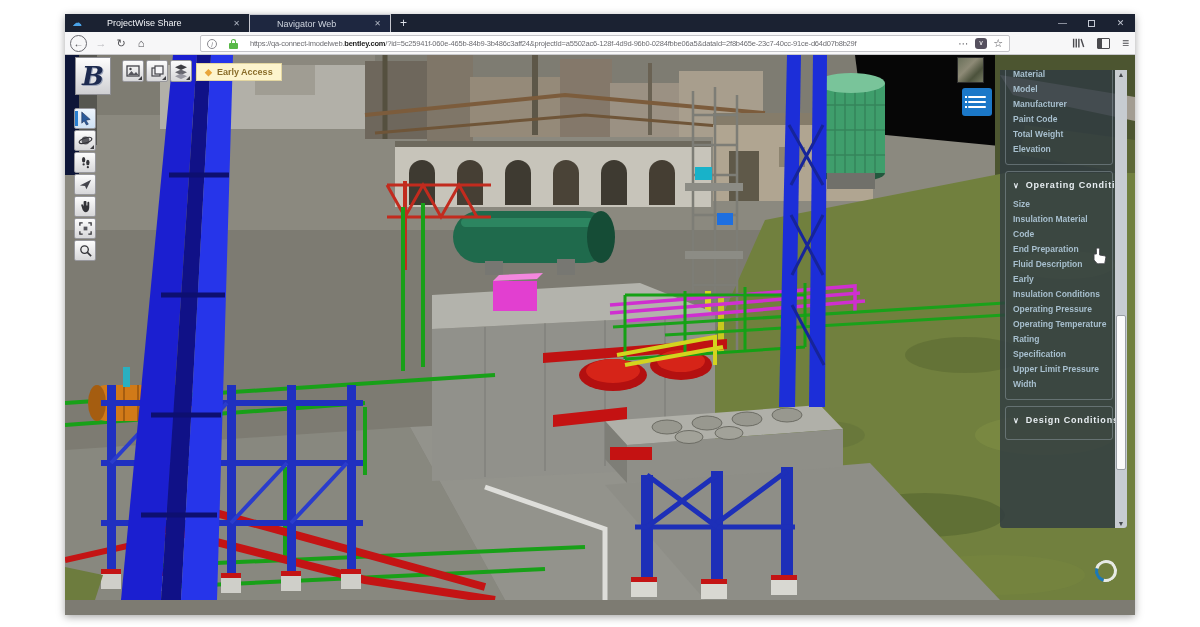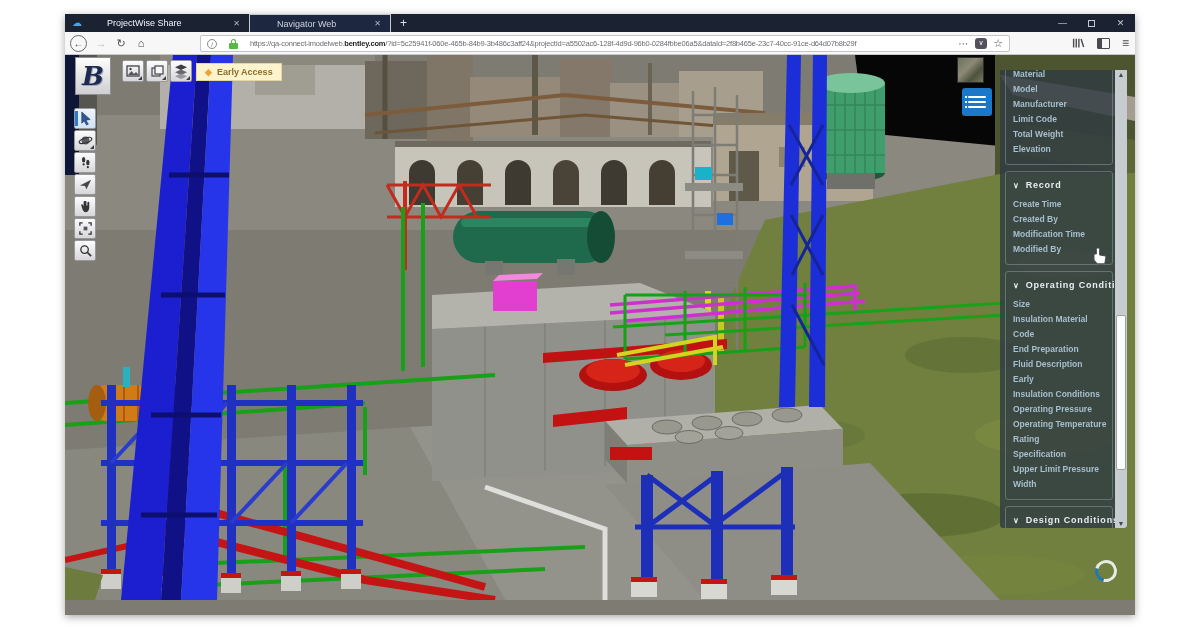--- a/index.html
+++ b/index.html
@@ -476,30 +476,23 @@
         <i></i>
         <i></i>
     </div>
 
     <aside class="props-panel">
       <div class="pp-sections">
           <div class="pp-section">
             <div class="pp-item">Material</div>
             <div class="pp-item">Model</div>
             <div class="pp-item">Manufacturer</div>
-            <div class="pp-item">Limit Code</div>
+            <div class="pp-item">Paint Code</div>
             <div class="pp-item">Total Weight</div>
             <div class="pp-item">Elevation</div>
-          </div>
-          <div class="pp-section">
-            <div class="pp-header"><span class="pp-chev">∨</span><span>Record</span></div>
-            <div class="pp-item">Create Time</div>
-            <div class="pp-item">Created By</div>
-            <div class="pp-item">Modification Time</div>
-            <div class="pp-item">Modified By</div>
           </div>
           <div class="pp-section">
             <div class="pp-header"><span class="pp-chev">∨</span><span>Operating Conditions</span></div>
             <div class="pp-item">Size</div>
             <div class="pp-item">Insulation Material</div>
             <div class="pp-item">Code</div>
             <div class="pp-item">End Preparation</div>
             <div class="pp-item">Fluid Description</div>
             <div class="pp-item">Early</div>
             <div class="pp-item">Insulation Conditions</div>

